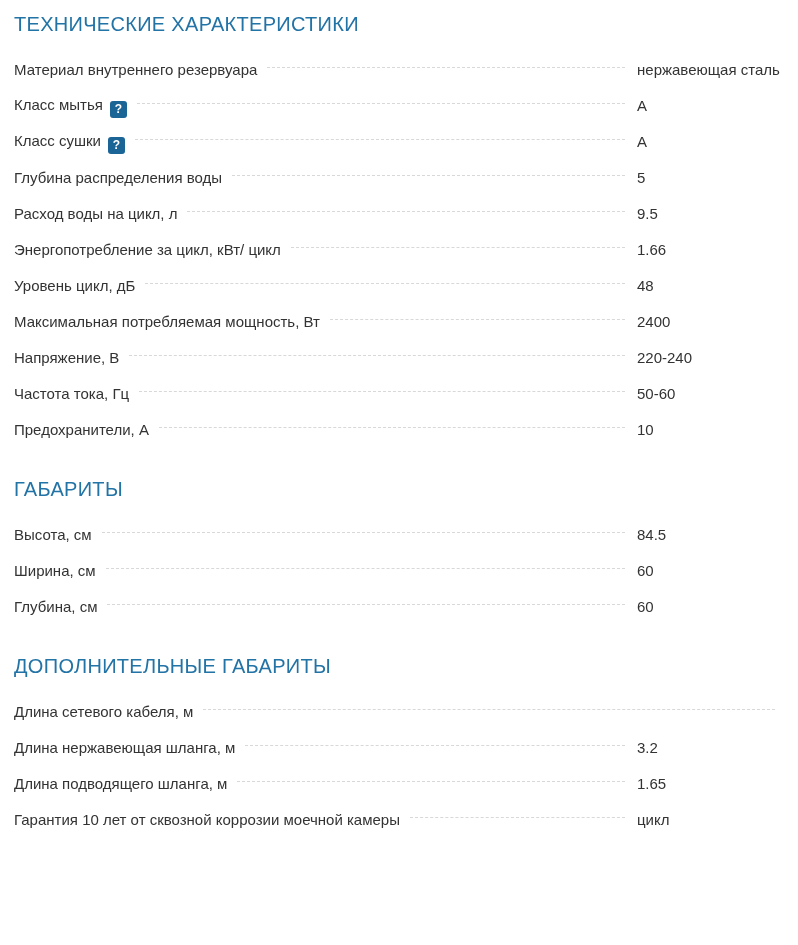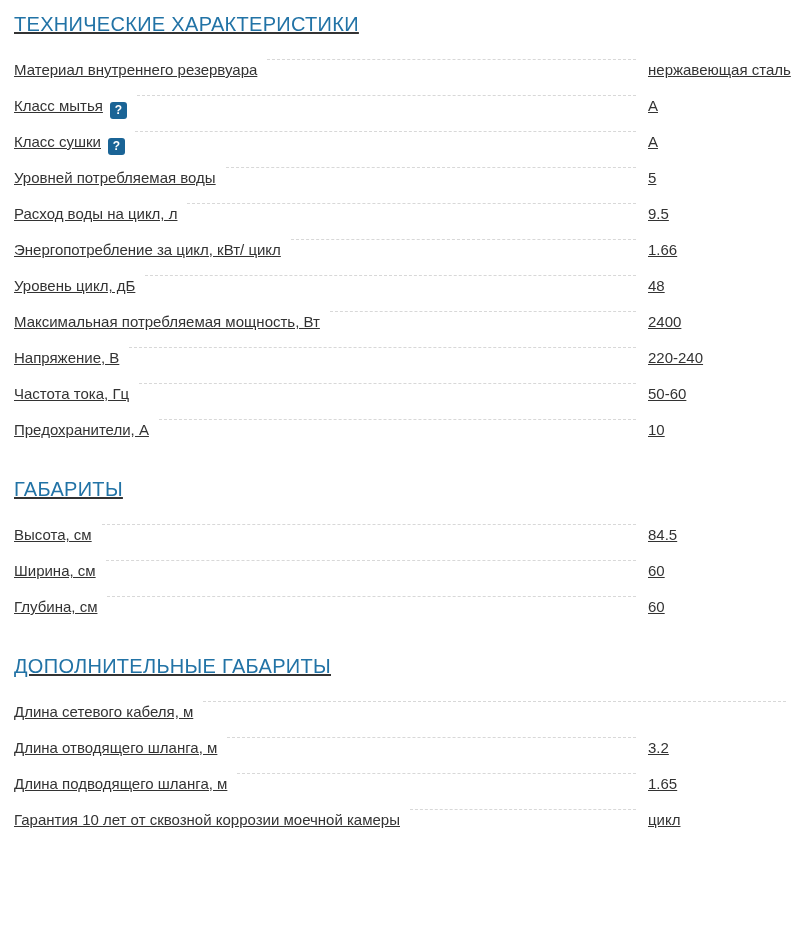--- a/index.html
+++ b/index.html
@@ -13,37 +13,36 @@
   * { box-sizing: border-box; }
   html, body { margin: 0; padding: 0; }
   body {
     width: 798px;
     height: 945px;
     background: var(--bg);
     font-family: "Liberation Sans", "DejaVu Sans", sans-serif;
     color: var(--text);
   }
   .page {
-    padding: 12px 0 12px 14px;
-    text-decoration: underline;
+    padding: 12px 11px 12px 14px;
   }
   .spec-section { margin: 0; }
   .spec-section + .spec-section { margin-top: 37px; }
   .section-title {
     margin: 0 0 23px 0;
     font-size: 20px;
     line-height: 24px;
     font-weight: 400;
     letter-spacing: 0.3px;
     color: var(--heading);
   }
   .rows { margin: 0; }
   .row {
     display: flex;
-    align-items: flex-start;
+    align-items: center;
     height: 21px;
     margin-bottom: 15px;
     font-size: 15px;
     line-height: 21px;
   }
   .rows .row:last-child { margin-bottom: 0; }
   .label { white-space: nowrap; flex: none; }
   .leader {
     flex: 1 1 auto;
     border-bottom: 1px dashed var(--leader);
@@ -92,21 +91,21 @@
     <span class="value">А</span>
   </div>
 
   <div class="row">
     <span class="label"><span class="label-text">Класс сушки</span><span class="help">?</span></span>
     <span class="leader"></span>
     <span class="value">А</span>
   </div>
 
   <div class="row">
-    <span class="label"><span class="label-text">Уровней потребляемая воды</span></span>
+    <span class="label"><span class="label-text">Глубина распределения воды</span></span>
     <span class="leader"></span>
     <span class="value">5</span>
   </div>
 
   <div class="row">
     <span class="label"><span class="label-text">Расход воды на цикл, л</span></span>
     <span class="leader"></span>
     <span class="value">9.5</span>
   </div>
 
@@ -174,21 +173,21 @@
 
   <section class="spec-section">
     <h2 class="section-title">ДОПОЛНИТЕЛЬНЫЕ ГАБАРИТЫ</h2>
     <div class="rows">
   <div class="row">
     <span class="label"><span class="label-text">Длина сетевого кабеля, м</span></span>
     <span class="leader"></span>
   </div>
 
   <div class="row">
-    <span class="label"><span class="label-text">Длина отводящего шланга, м</span></span>
+    <span class="label"><span class="label-text">Длина нержавеющая шланга, м</span></span>
     <span class="leader"></span>
     <span class="value">3.2</span>
   </div>
 
   <div class="row">
     <span class="label"><span class="label-text">Длина подводящего шланга, м</span></span>
     <span class="leader"></span>
     <span class="value">1.65</span>
   </div>
 

